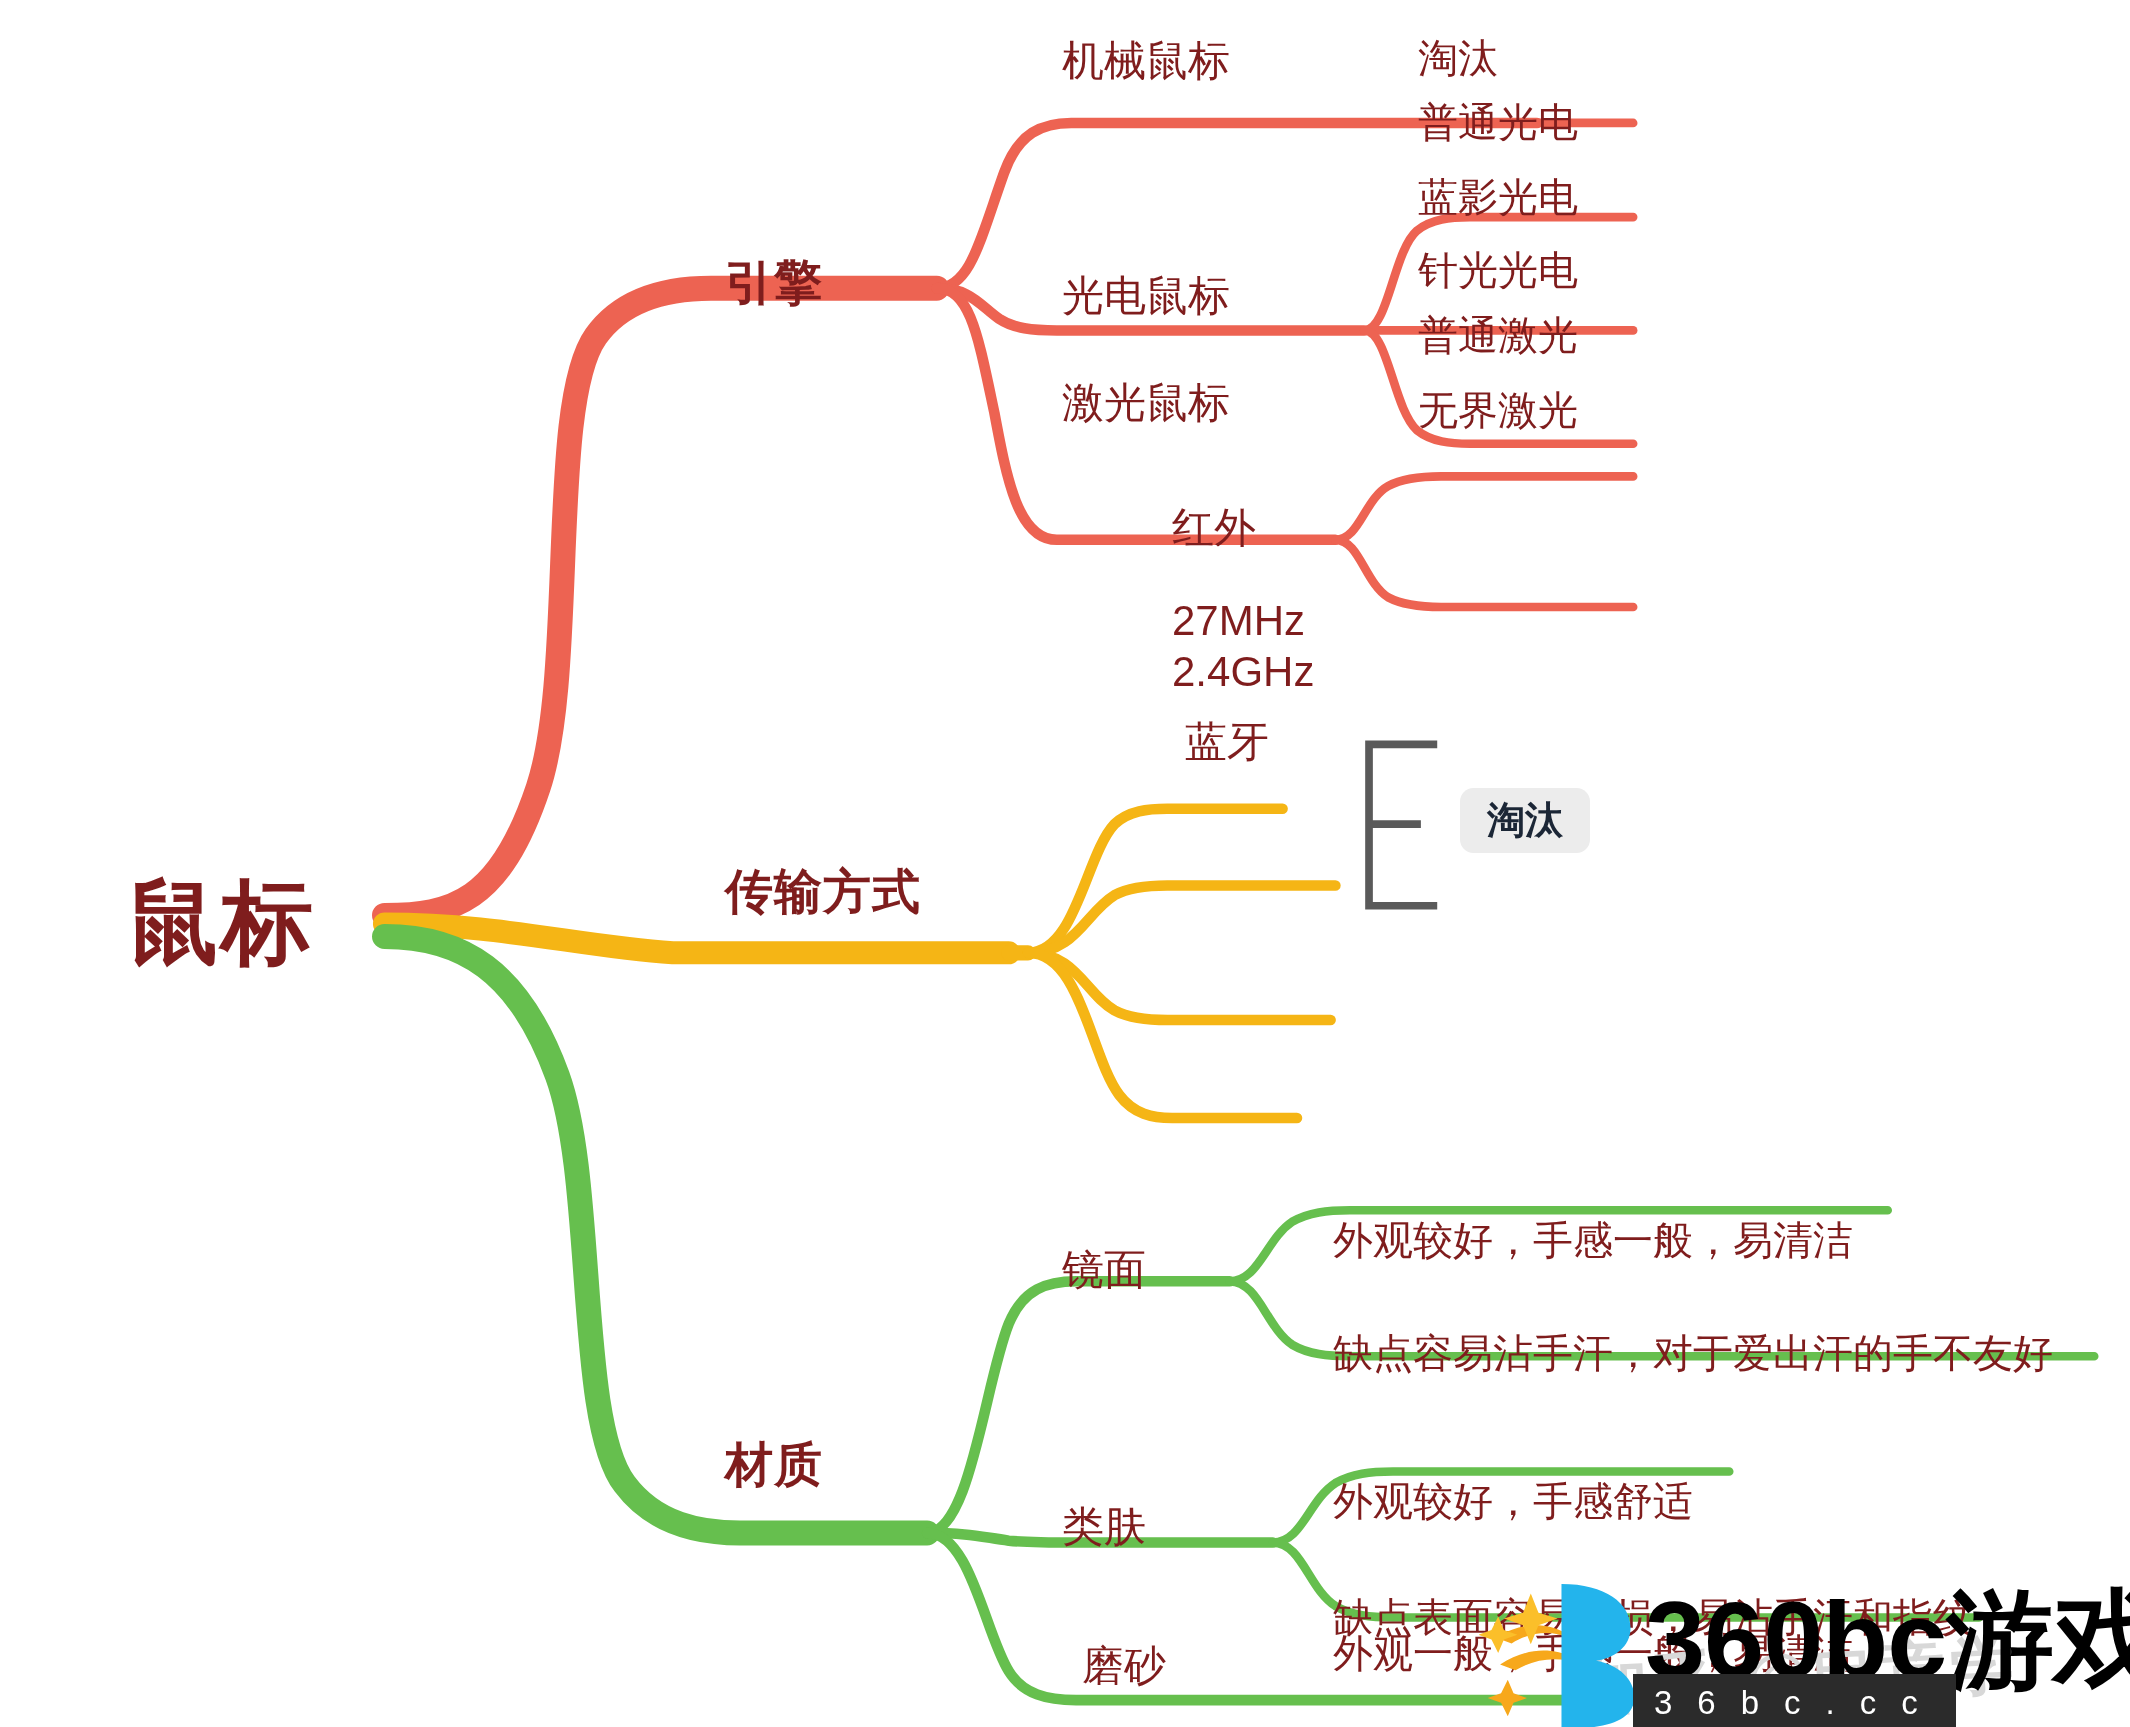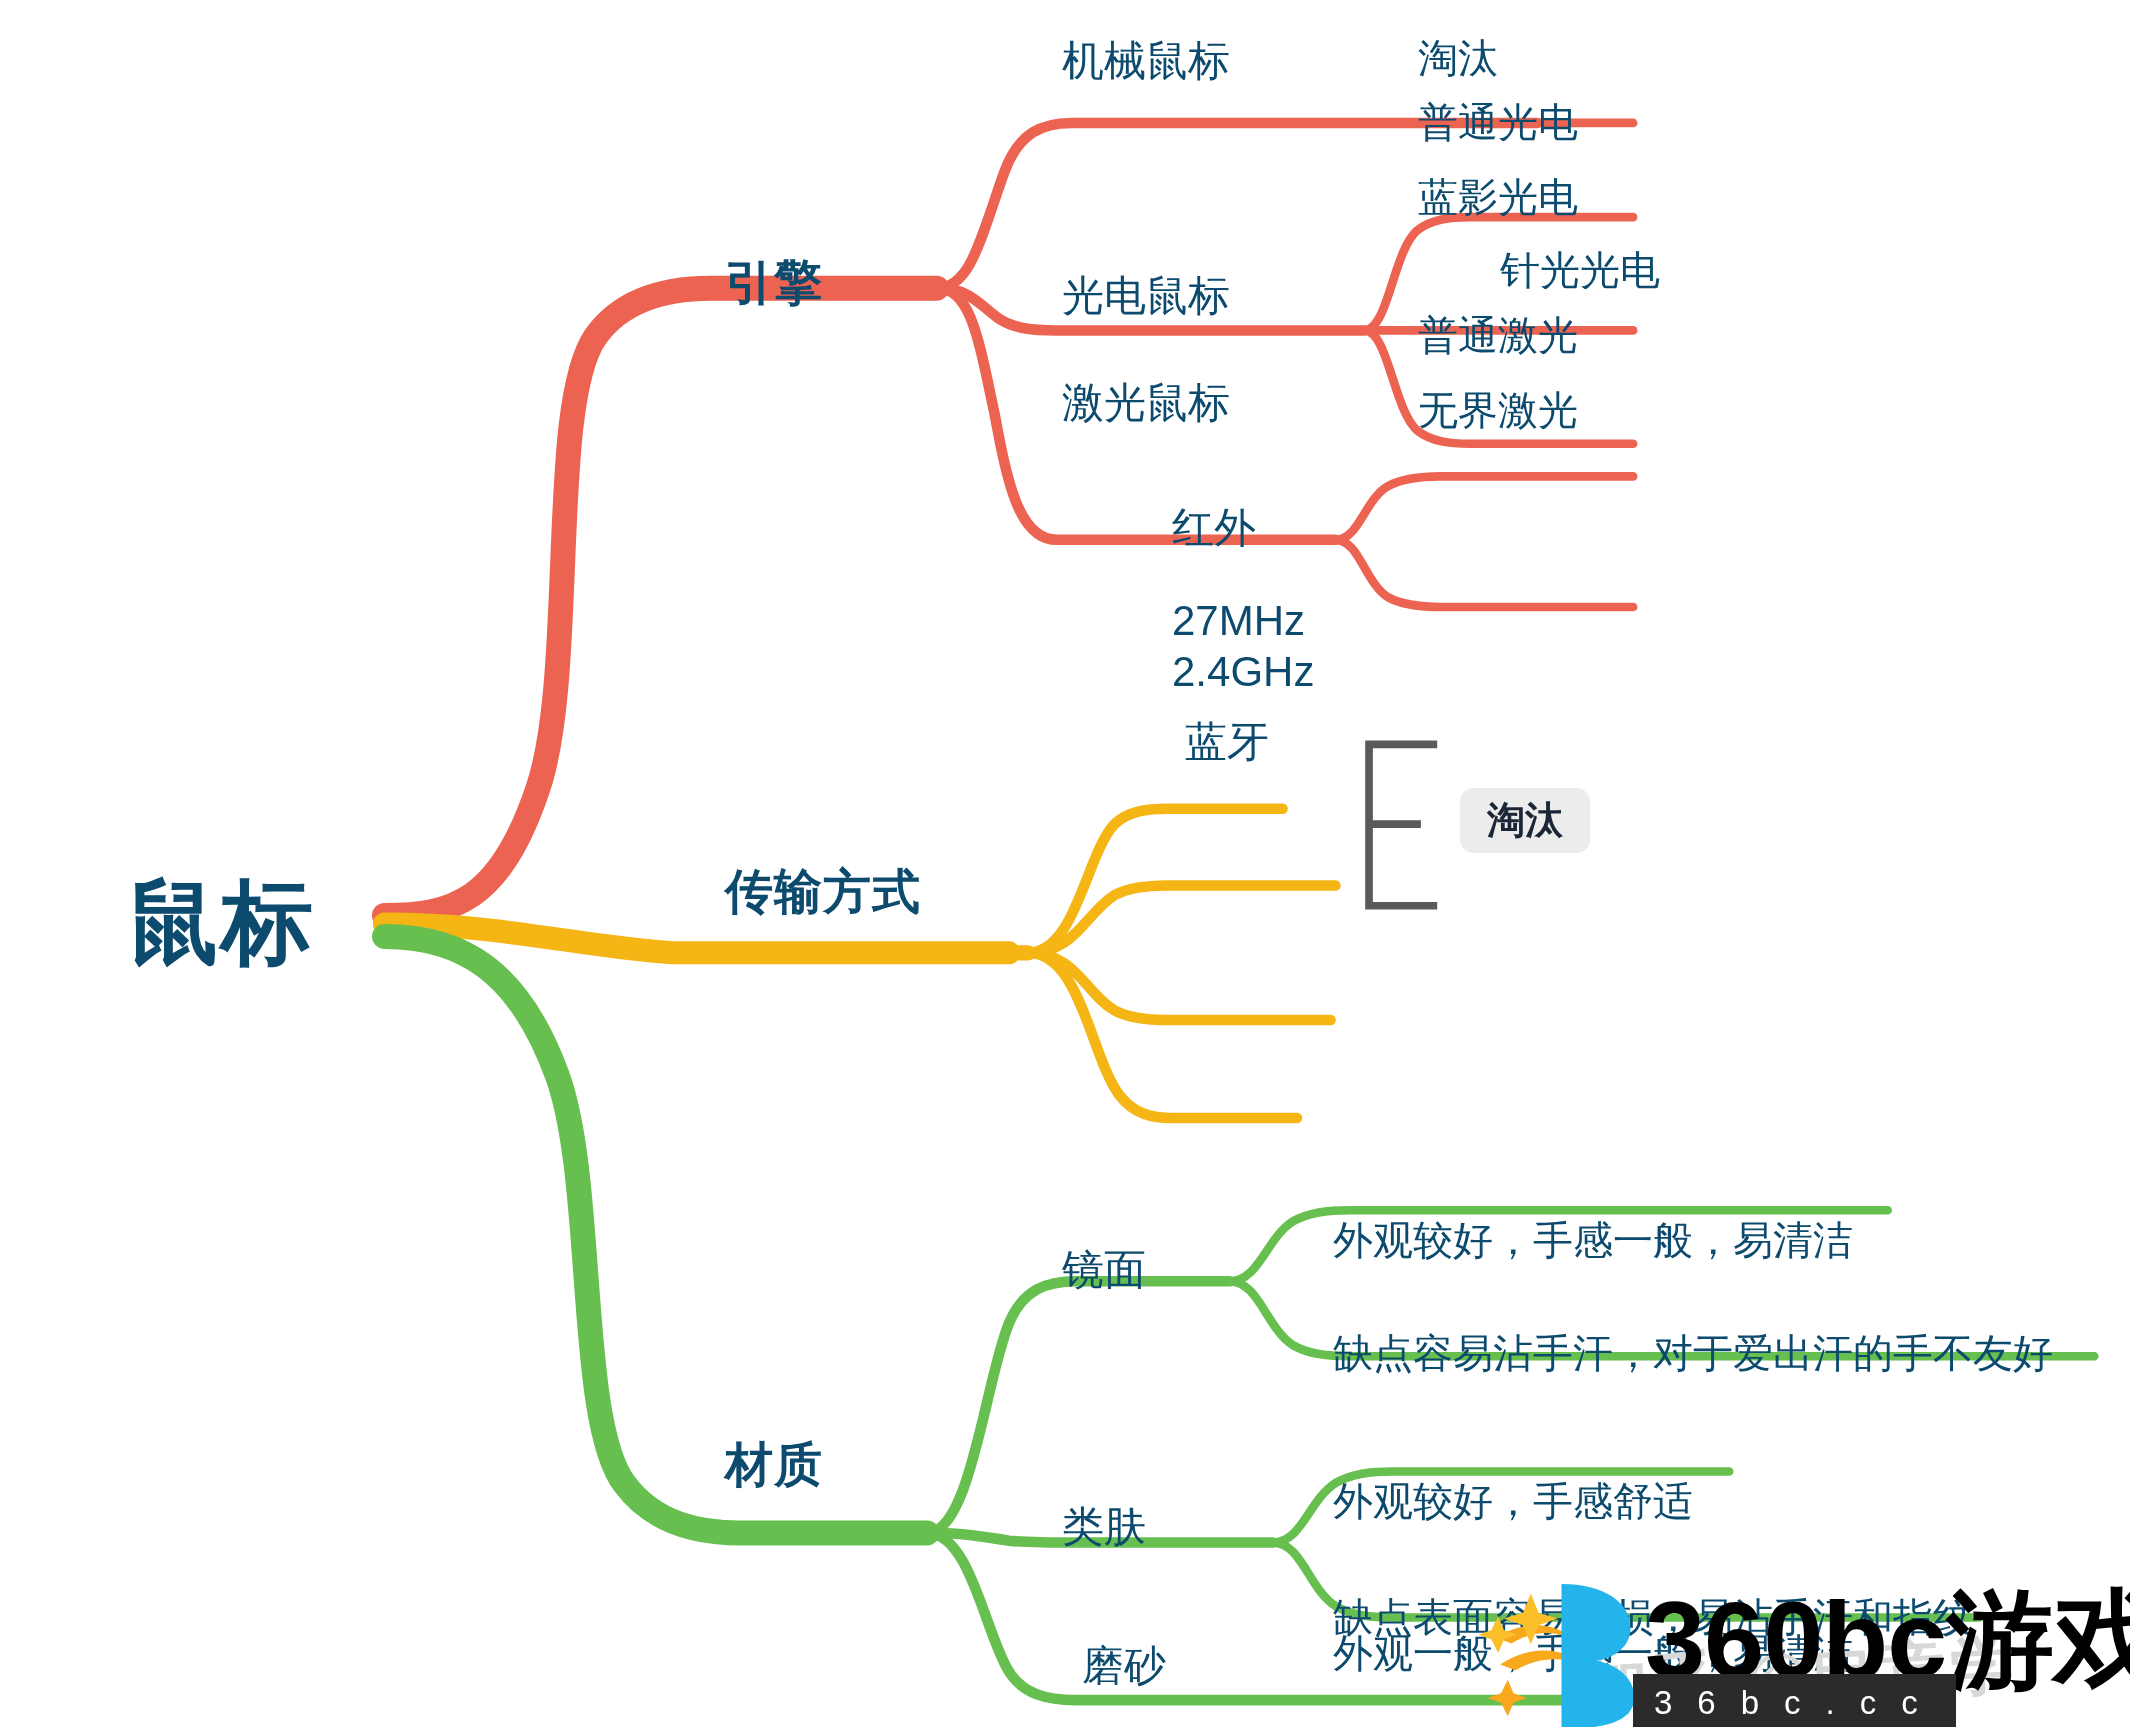--- a/index.html
+++ b/index.html
@@ -21,21 +21,21 @@
   #wires {
     position: absolute;
     left: 0; top: 0;
     width: 2131px;
     height: 1727px;
     pointer-events: none;
   }
   .node {
     position: absolute;
     white-space: nowrap;
-    color: #0c4a6e;
+    color: #7f1d1d;
     line-height: 1;
   }
   .root-node {
     font-size: 92px;
     font-weight: bold;
     letter-spacing: 1.9px;
   }
   .l1-node {
     font-size: 48px;
     font-weight: bold;
@@ -221,21 +221,21 @@
   <div class="node l2-node" style="left:1062px; top:275px;">光电鼠标</div>
 
   <div class="node l2-node" style="left:1062px; top:372px;margin-top:10px;">激光鼠标</div>
 
   <div class="node l3-node" style="left:1418px; top:38px;">淘汰</div>
 
   <div class="node l3-node" style="left:1418px; top:102px;">普通光电</div>
 
   <div class="node l3-node" style="left:1418px; top:177px;">蓝影光电</div>
 
-  <div class="node l3-node" style="left:1500px; top:250px;">针光光电</div>
+  <div class="node l3-node" style="left:1418px; top:250px;">针光光电</div>
 
   <div class="node l3-node" style="left:1418px; top:315px;">普通激光</div>
 
   <div class="node l3-node" style="left:1418px; top:390px;">无界激光</div>
 
   <div class="node l2-node" style="left:1172px; top:507px;">红外</div>
 
   <div class="node l2-node" style="left:1172px; top:600px;">27MHz</div>
 
   <div class="node l2-node" style="left:1172px; top:651px;">2.4GHz</div>

